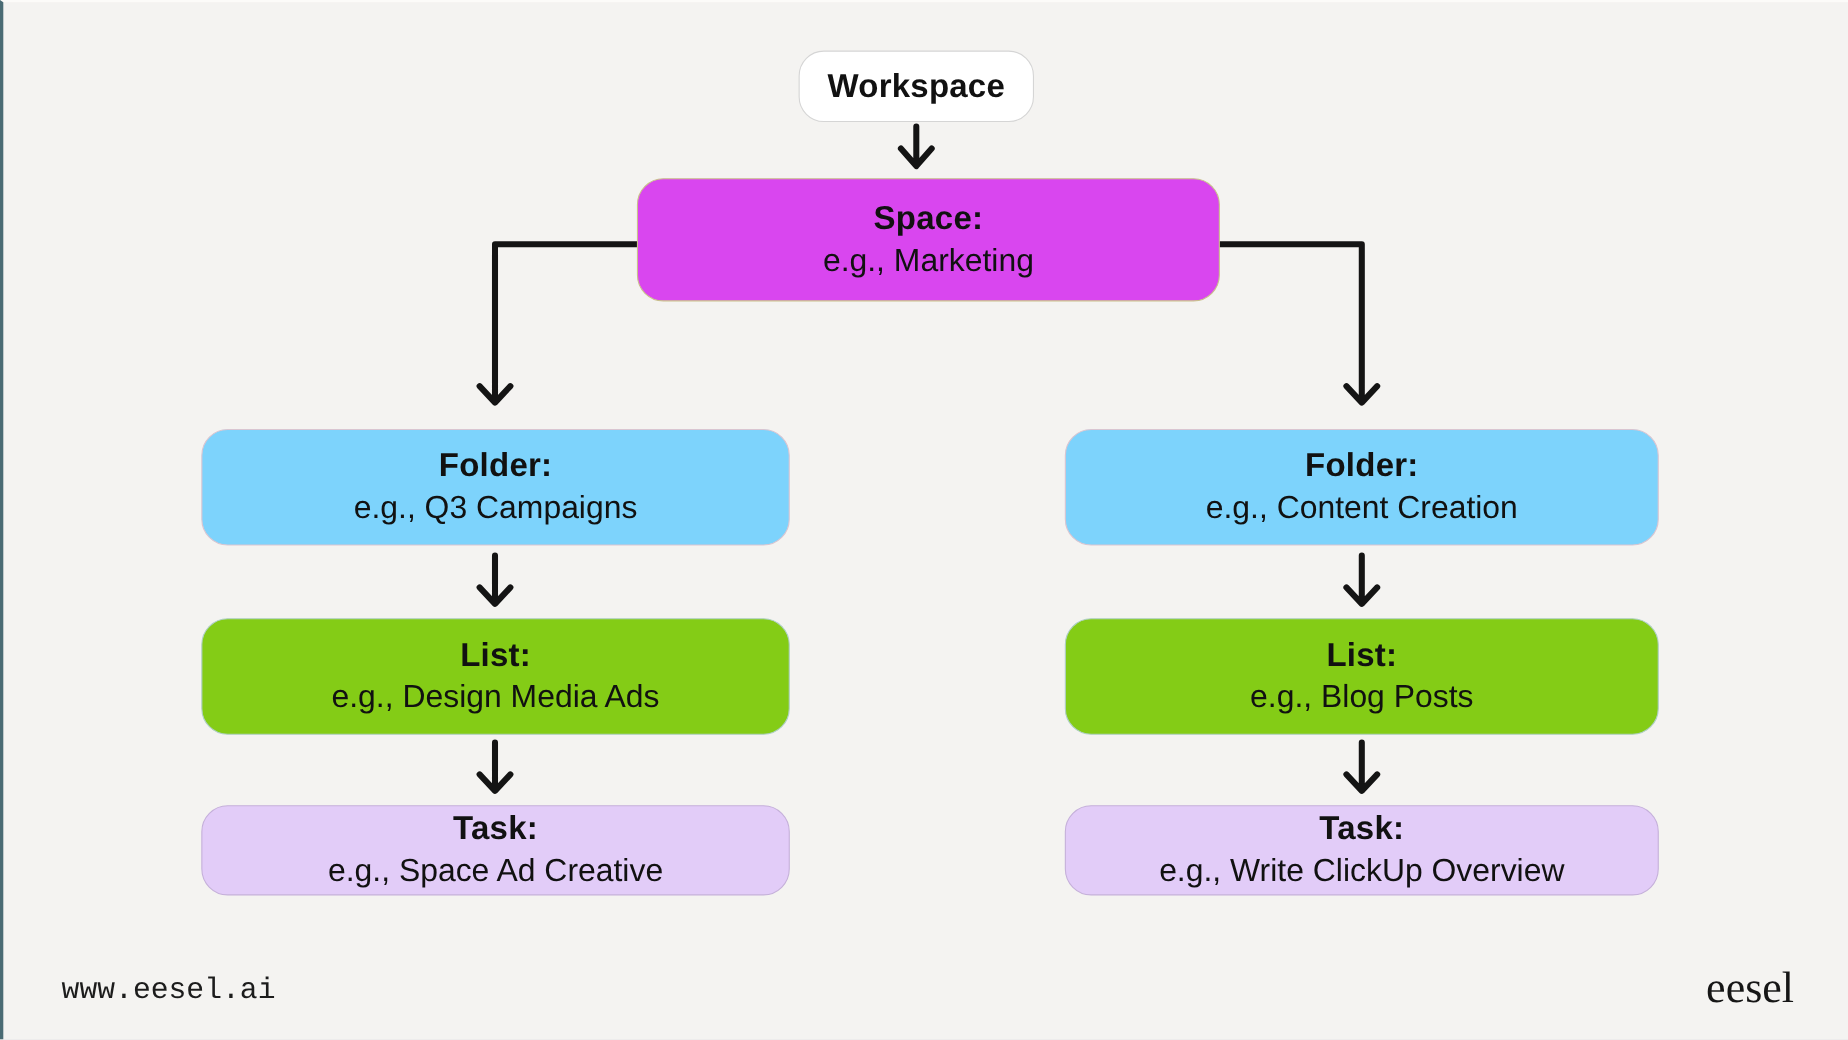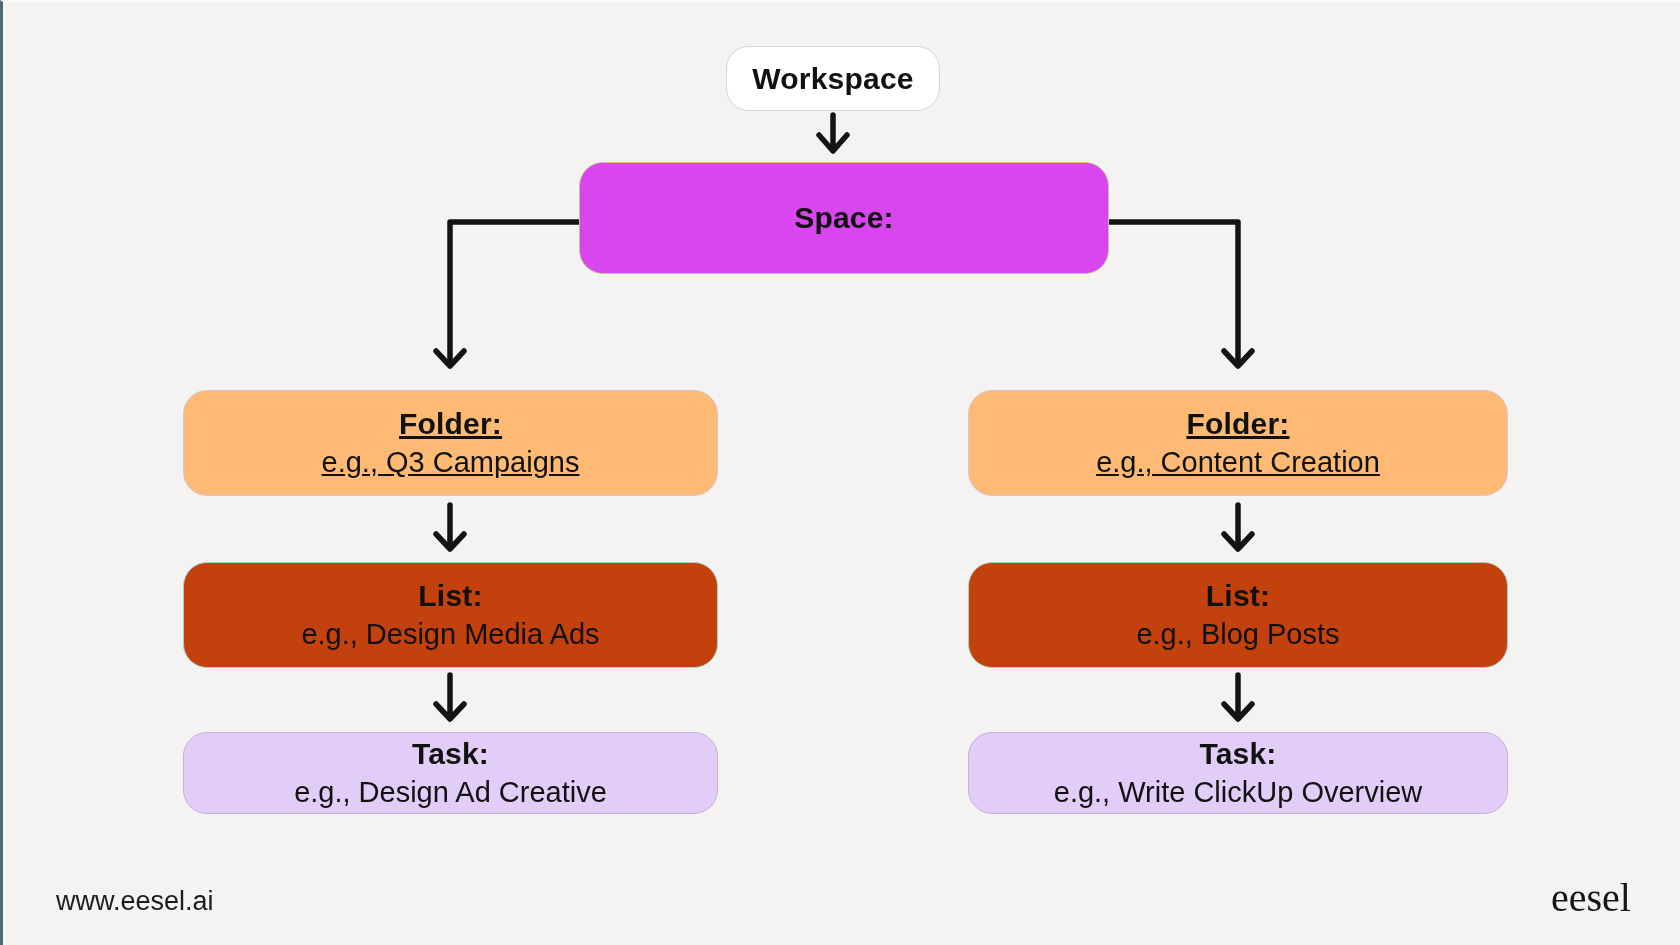--- a/index.html
+++ b/index.html
@@ -61,41 +61,40 @@
     border: 1.5px solid #d5d5d5;
     border-radius: 23px;
   }
   .node-space {
     left: 576px; top: 160px;
     width: 530px; height: 112px;
     background: #d946ef;
     border: 1.5px solid #c9c08b;
   }
   .node-folder {
-    background: #fdba74;
+    background: #7dd3fc;
     border: 1.5px solid #d9c5d1;
-    text-decoration: underline;
   }
   .node-list {
-    background: #c2410c;
+    background: #84cc16;
     border: 1.5px solid #aecfc4;
   }
   .node-task {
     background: #e2ccf8;
     border: 1.5px solid #c5b0da;
   }
   .col-left  { left: 180px; width: 535px; }
   .col-right { left: 965px; width: 540px; }
   .row-folder { top: 388px; height: 106px; }
   .row-list   { top: 560px; height: 106px; }
   .row-task   { top: 730px; height: 82px; }
   .footer-url {
     position: absolute;
     left: 53px; top: 884px;
-    font-family: Liberation Sans, sans-serif;
+    font-family: Liberation Mono, monospace;
     font-size: 27px;
     color: #1c1c1c;
   }
   .brand-logo {
     position: absolute;
     left: 1548px; top: 872px;
     font-family: "Liberation Serif", serif;
     font-size: 40px;
     color: #161616;
   }
@@ -114,35 +113,36 @@
     <path d="M1235 503 L1235 543 M1221 532 L1235 547 L1249 532"></path>
     <path d="M1235 673 L1235 713 M1221 702 L1235 717 L1249 702"></path>
   </svg>
 
   <div class="node node-workspace">
     <div class="node-title">Workspace</div>
   </div>
 
   <div class="node node-space">
     <div class="node-title">Space:</div>
+    <div class="node-example">e.g., Marketing</div>
   </div>
 
   <div class="node node-folder col-left row-folder">
     <div class="node-title">Folder:</div>
     <div class="node-example">e.g., Q3 Campaigns</div>
   </div>
 
   <div class="node node-list col-left row-list">
     <div class="node-title">List:</div>
     <div class="node-example">e.g., Design Media Ads</div>
   </div>
 
   <div class="node node-task col-left row-task">
     <div class="node-title">Task:</div>
-    <div class="node-example">e.g., Design Ad Creative</div>
+    <div class="node-example">e.g., Space Ad Creative</div>
   </div>
 
   <div class="node node-folder col-right row-folder">
     <div class="node-title">Folder:</div>
     <div class="node-example">e.g., Content Creation</div>
   </div>
 
   <div class="node node-list col-right row-list">
     <div class="node-title">List:</div>
     <div class="node-example">e.g., Blog Posts</div>

